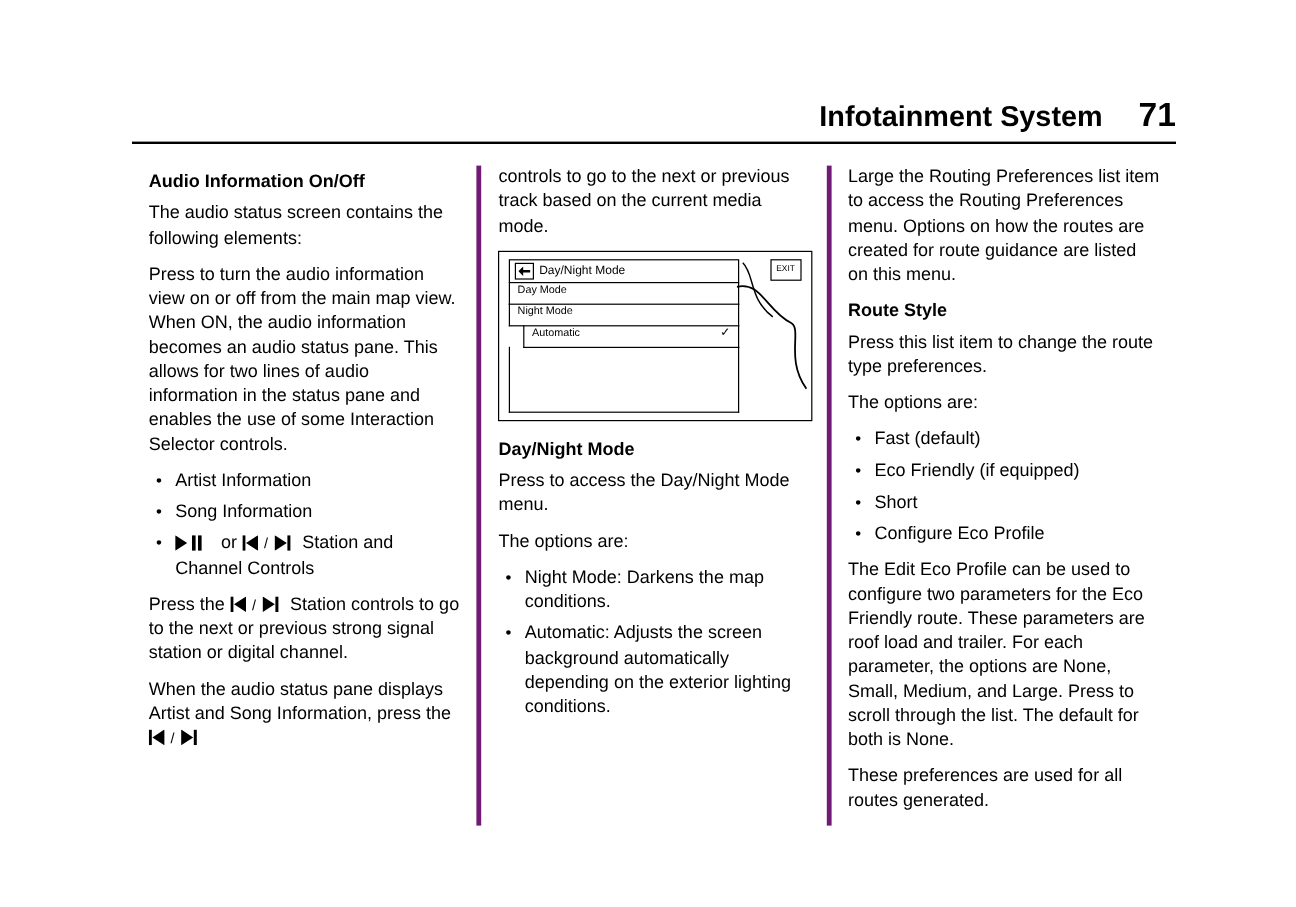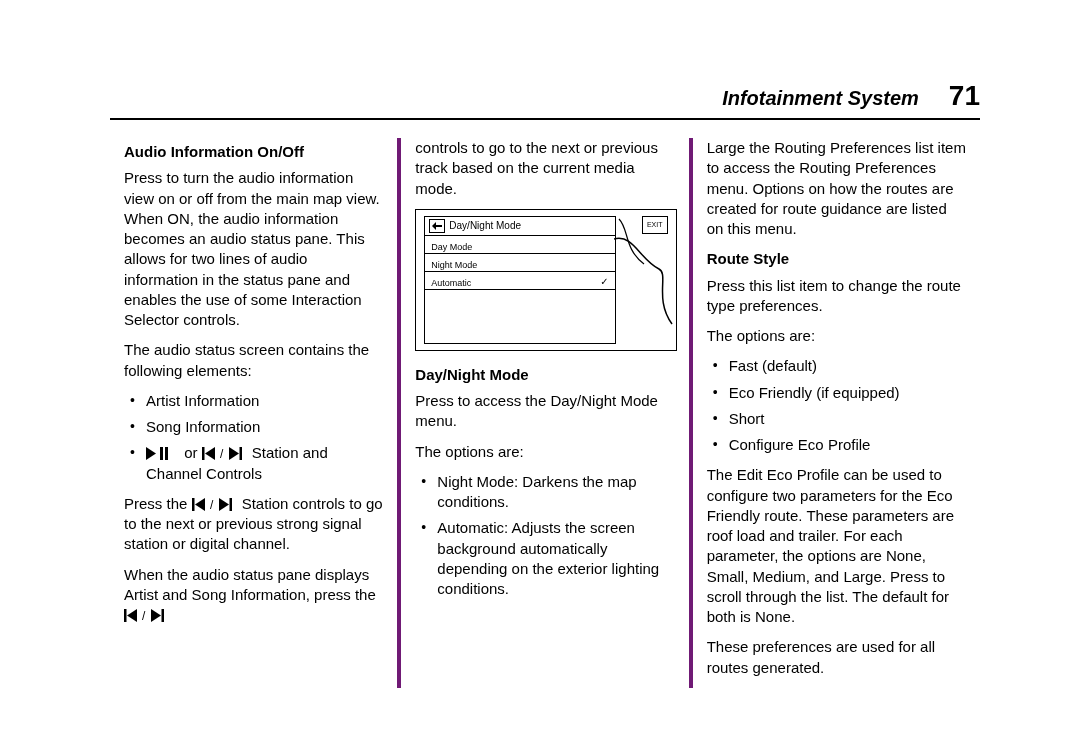--- a/index.html
+++ b/index.html
@@ -24,23 +24,22 @@
   .running-head {
     display: flex;
     justify-content: flex-end;
     align-items: baseline;
     gap: 30px;
     border-bottom: 2px solid #000;
     padding-bottom: 6px;
     margin-bottom: 18px;
   }
   .running-title {
-    font-size: 20px;
+    font-size: 24px;
     font-weight: bold;
-    font-style: italic;
   }
   .page-number {
     font-size: 28px;
     font-weight: bold;
   }
   .columns {
     display: flex;
     gap: 0;
   }
   .col {
@@ -116,26 +115,26 @@
     font-size: 7px;
     display: flex; align-items: center; justify-content: center;
   }
   .mini .row {
     position: absolute;
     left: 8px; right: 60px;
     height: 18px;
     border: 1px solid #000;
     border-top: none;
     font-size: 9px;
-    display: flex; align-items: flex-end; justify-content: space-between;
+    display: flex; align-items: flex-start; justify-content: space-between;
     padding: 0 6px;
   }
   .mini .row1 { top: 25px; }
   .mini .row2 { top: 43px; }
-  .mini .row3 { top: 61px; }
+  .mini .row3 { top: 61px; margin-left: 12px; }
   .mini .rest {
     position: absolute;
     left: 8px; right: 60px;
     top: 79px; bottom: 6px;
     border: 1px solid #000;
     border-top: none;
   }
   .check { font-size: 10px; }
   .nowrap { white-space: nowrap; }
 </style>
@@ -146,22 +145,22 @@
 
   <div class="running-head">
     <span class="running-title">Infotainment System</span>
     <span class="page-number">71</span>
   </div>
 
   <div class="columns">
 
     <div class="col">
       <div class="h">Audio Information On/Off</div>
+      <p>The audio status screen contains the following elements:</p>
       <p>Press to turn the audio information view on or off from the main map view. When ON, the audio information becomes an audio status pane. This allows for two lines of audio information in the status pane and enables the use of some Interaction Selector controls.</p>
-      <p>The audio status screen contains the following elements:</p>
       <ul class="bullets">
         <li>Artist Information</li>
         <li>Song Information</li>
         <li>
           <span class="sym nowrap">
             <svg width="34" height="13" viewBox="0 0 34 13">
               <polygon points="0,0 10,6.5 0,13" fill="#000"></polygon>
               <rect x="14" y="0" width="3" height="13" fill="#000"></rect>
               <rect x="19" y="0" width="3" height="13" fill="#000"></rect>
             </svg>

